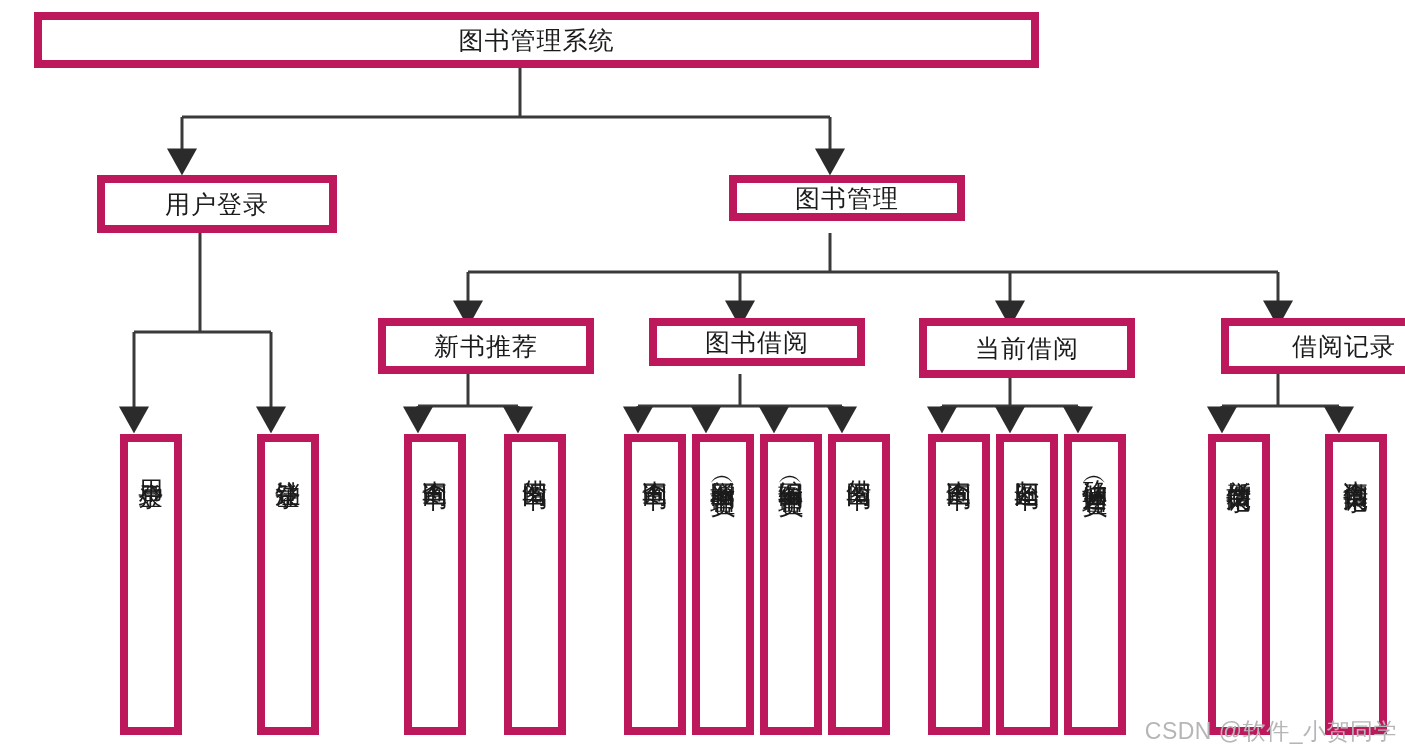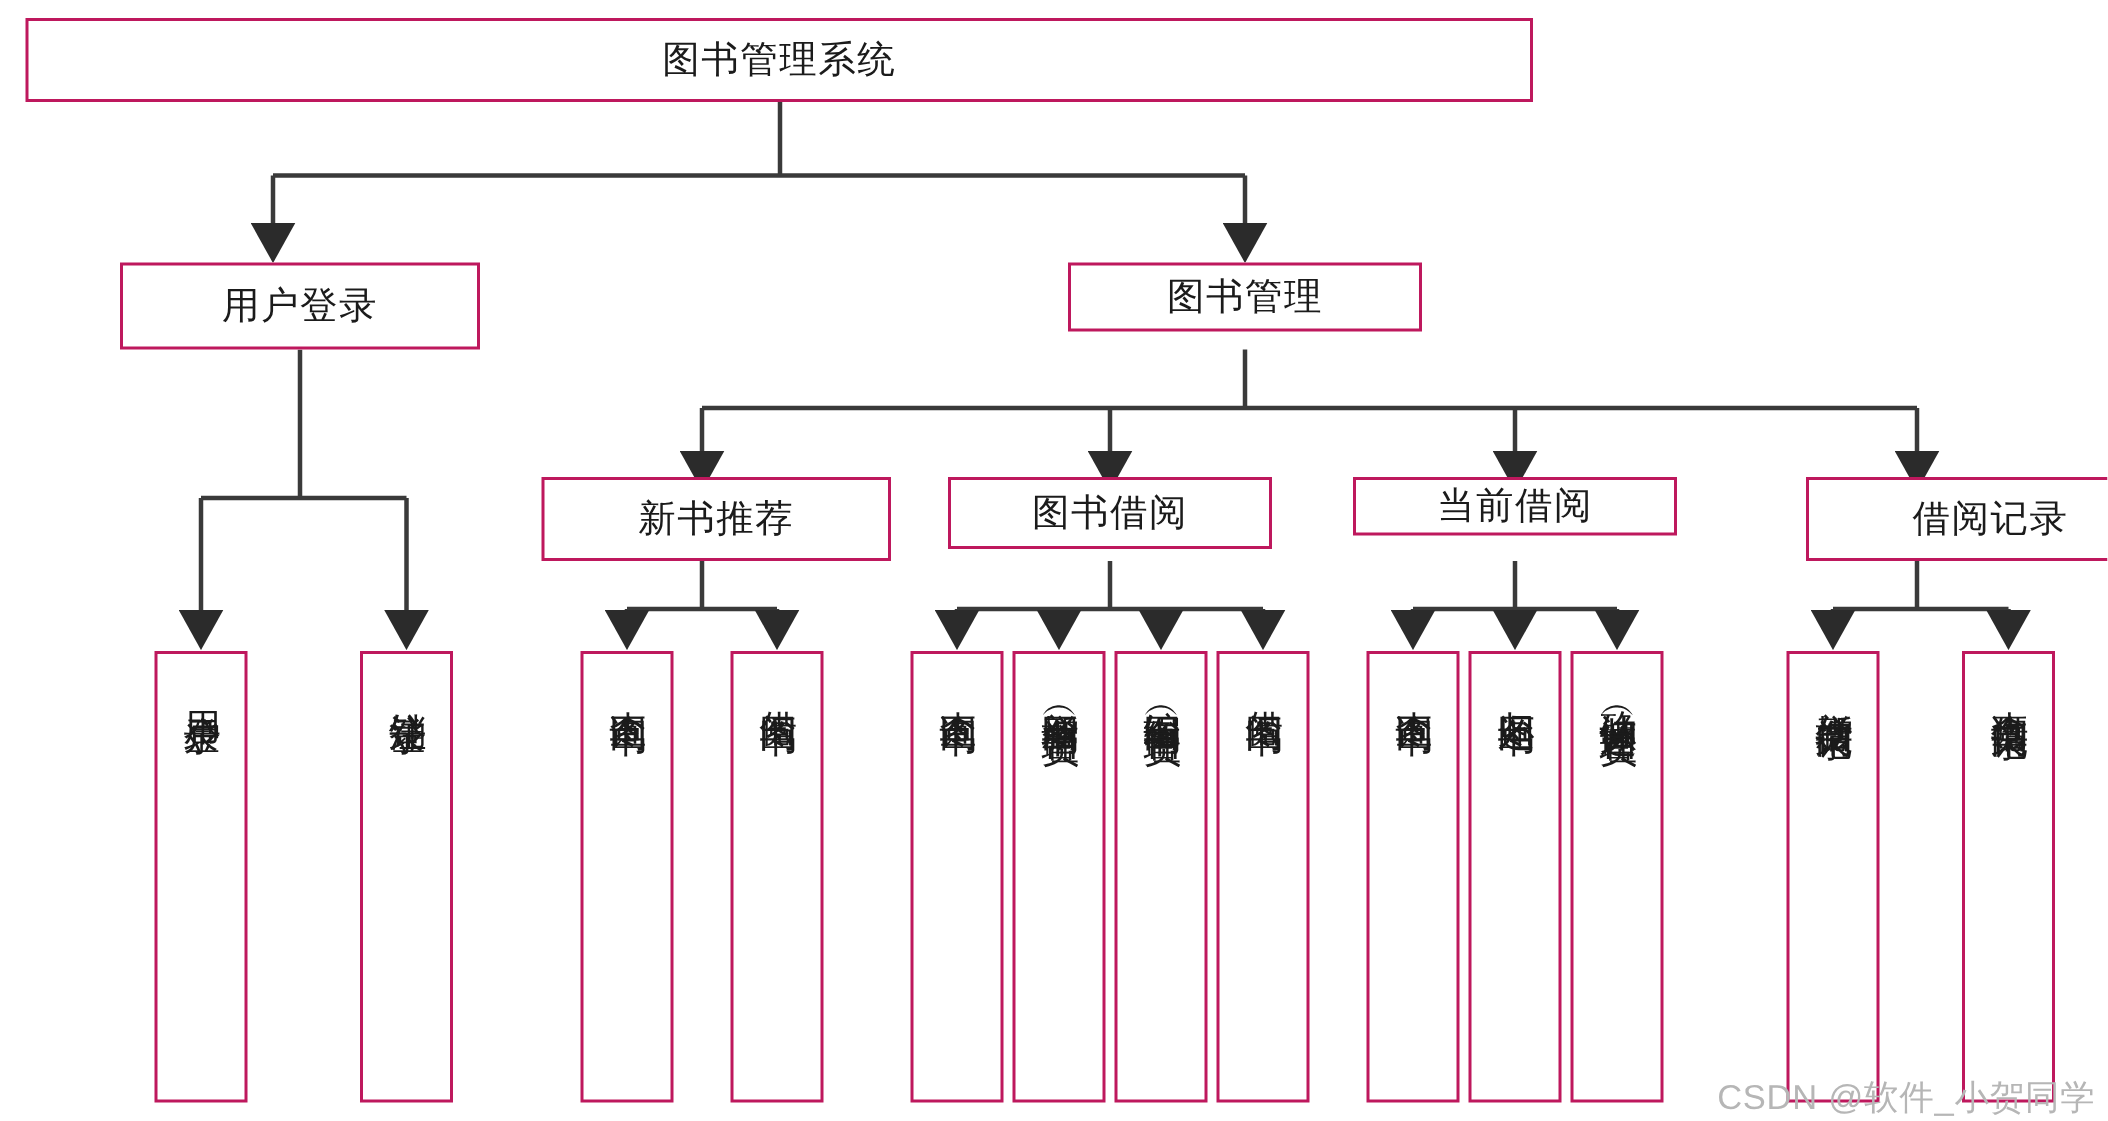--- a/index.html
+++ b/index.html
@@ -22,25 +22,26 @@
     left: 0;
     top: 0;
     width: 1405px;
     height: 747px;
     pointer-events: none;
   }
   .node {
     position: absolute;
     box-sizing: border-box;
     background: #ffffff;
-    border: 2px solid #be185d;
+    border: 8px solid #be185d;
     display: flex;
     align-items: center;
     justify-content: center;
     color: #1b1b1b;
+    margin-left: 17px;
   }
   .node .label {
     display: block;
     text-align: center;
     line-height: 1.15;
     white-space: pre;
   }
   
   .node.h .label {
     font-size: 25px;
@@ -132,27 +133,27 @@
     <span class="label">图书管理系统</span>
   </div>
 
   <div class="node h" style="left:80px; top:175px; width:240px; height:58px;">
     <span class="label">用户登录</span>
   </div>
   <div class="node h" style="left:712px; top:175px; width:236px; height:46px;">
     <span class="label">图书管理</span>
   </div>
 
-  <div class="node h" style="left:361px; top:318px; width:233px; height:56px;">
+  <div class="node h" style="left:361px; top:318px; width:216px; height:56px;">
     <span class="label">新书推荐</span>
   </div>
   <div class="node h" style="left:632px; top:318px; width:216px; height:48px;">
     <span class="label">图书借阅</span>
   </div>
-  <div class="node h" style="left:902px; top:318px; width:216px; height:39px;">
+  <div class="node h" style="left:902px; top:318px; width:216px; height:60px;">
     <span class="label">当前借阅</span>
   </div>
   <div class="node h" style="left:1204px; top:318px; width:216px; height:56px;padding-left:30px;">
     <span class="label">借阅记录</span>
   </div>
 
   <div class="node v" style="left:103px; top:434px; width:62px; height:301px;">
     <span class="label">用户登录</span>
   </div>
   <div class="node v" style="left:240px; top:434px; width:62px; height:301px;">

